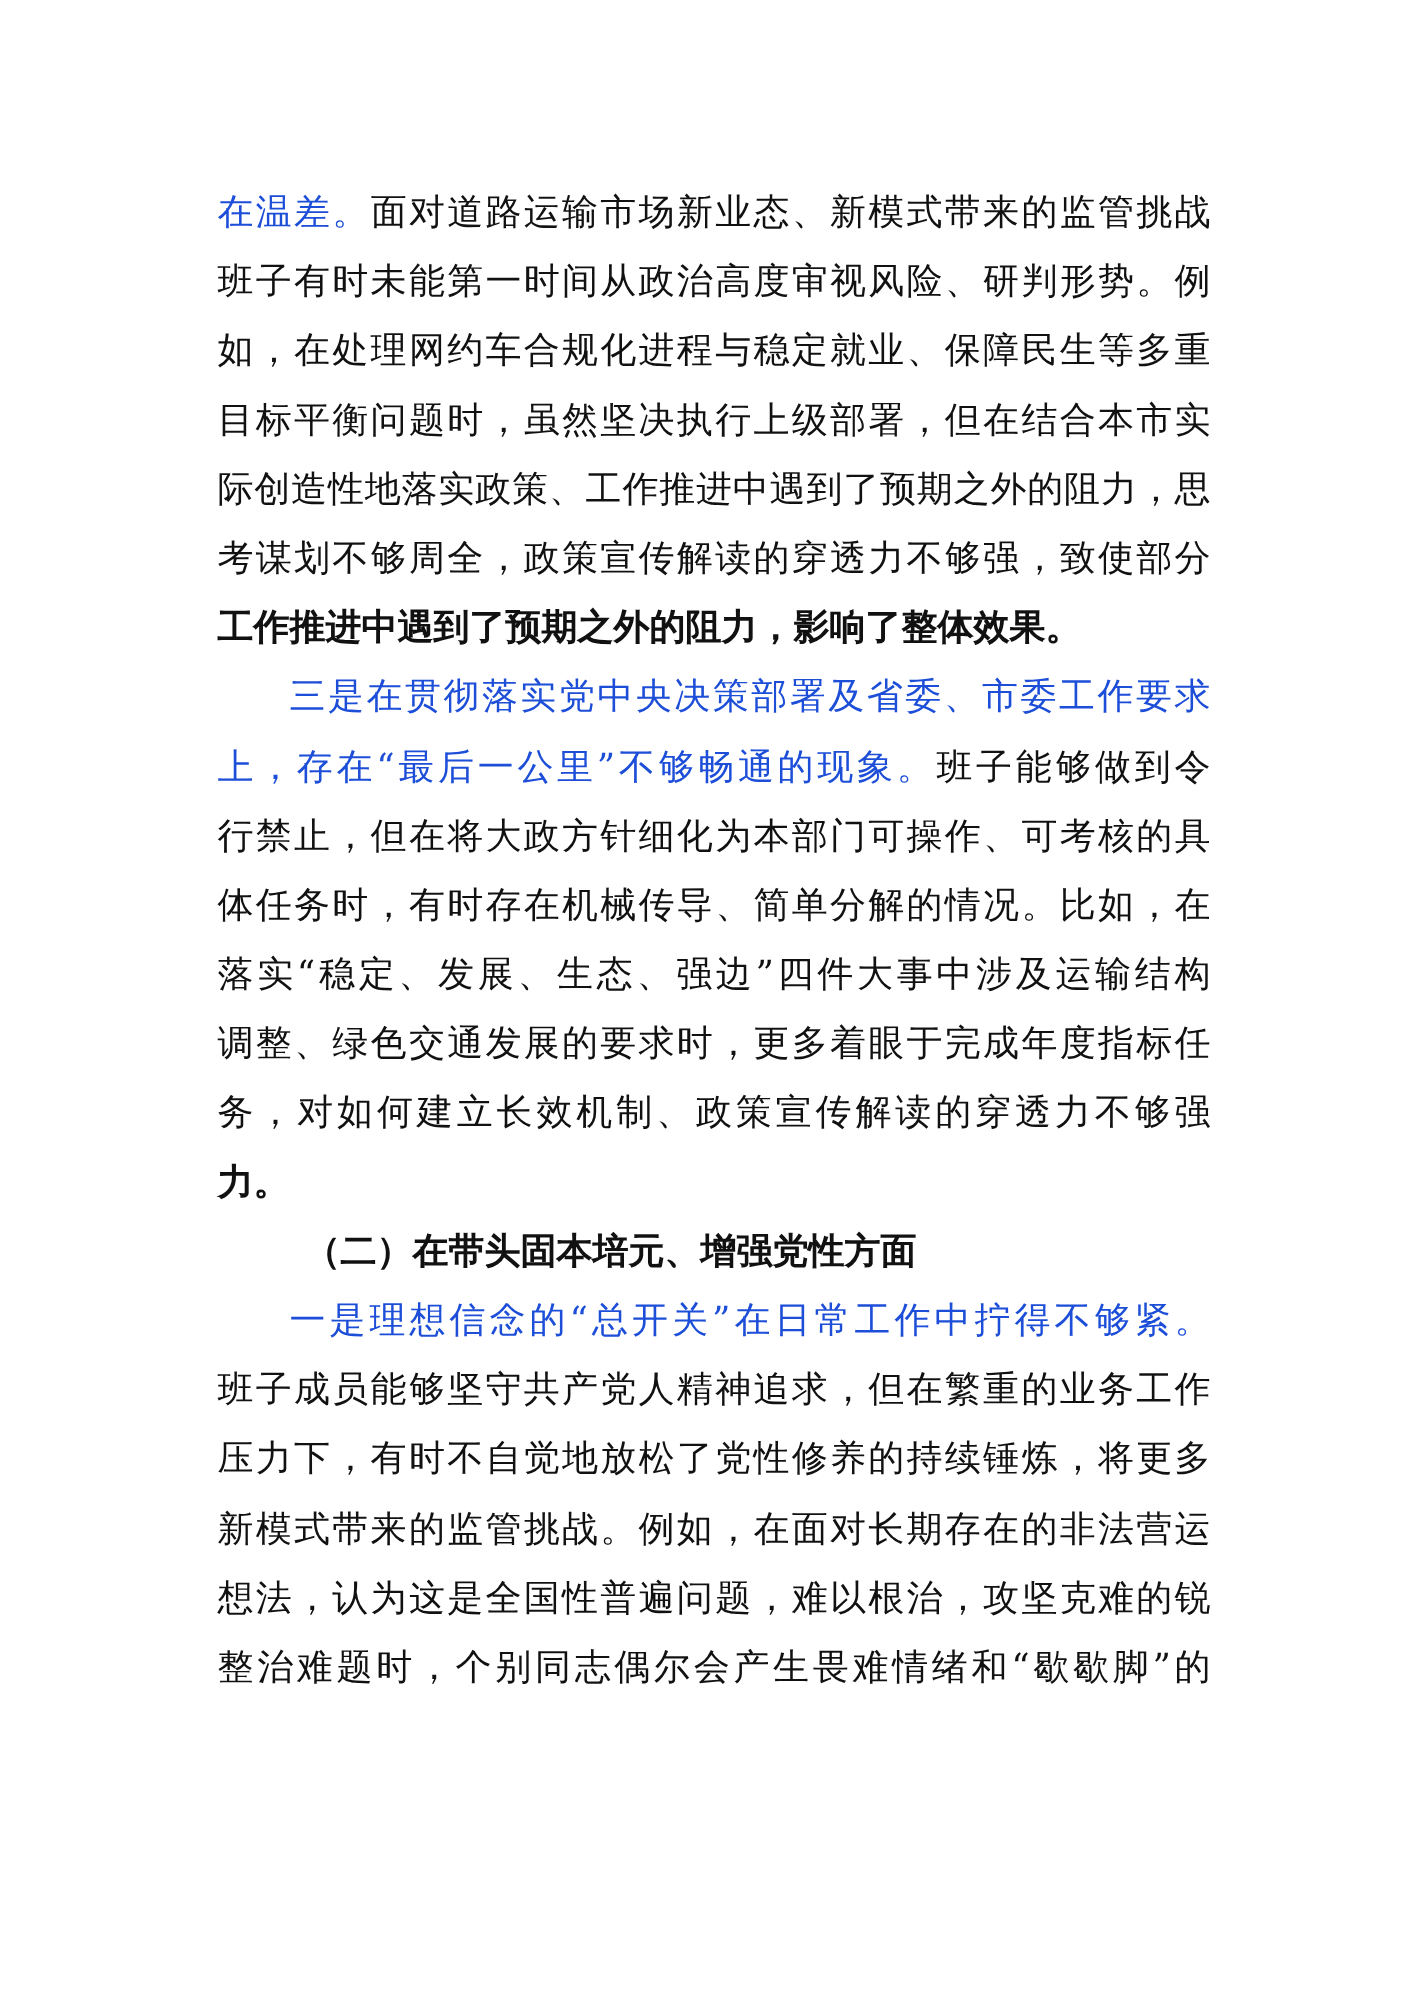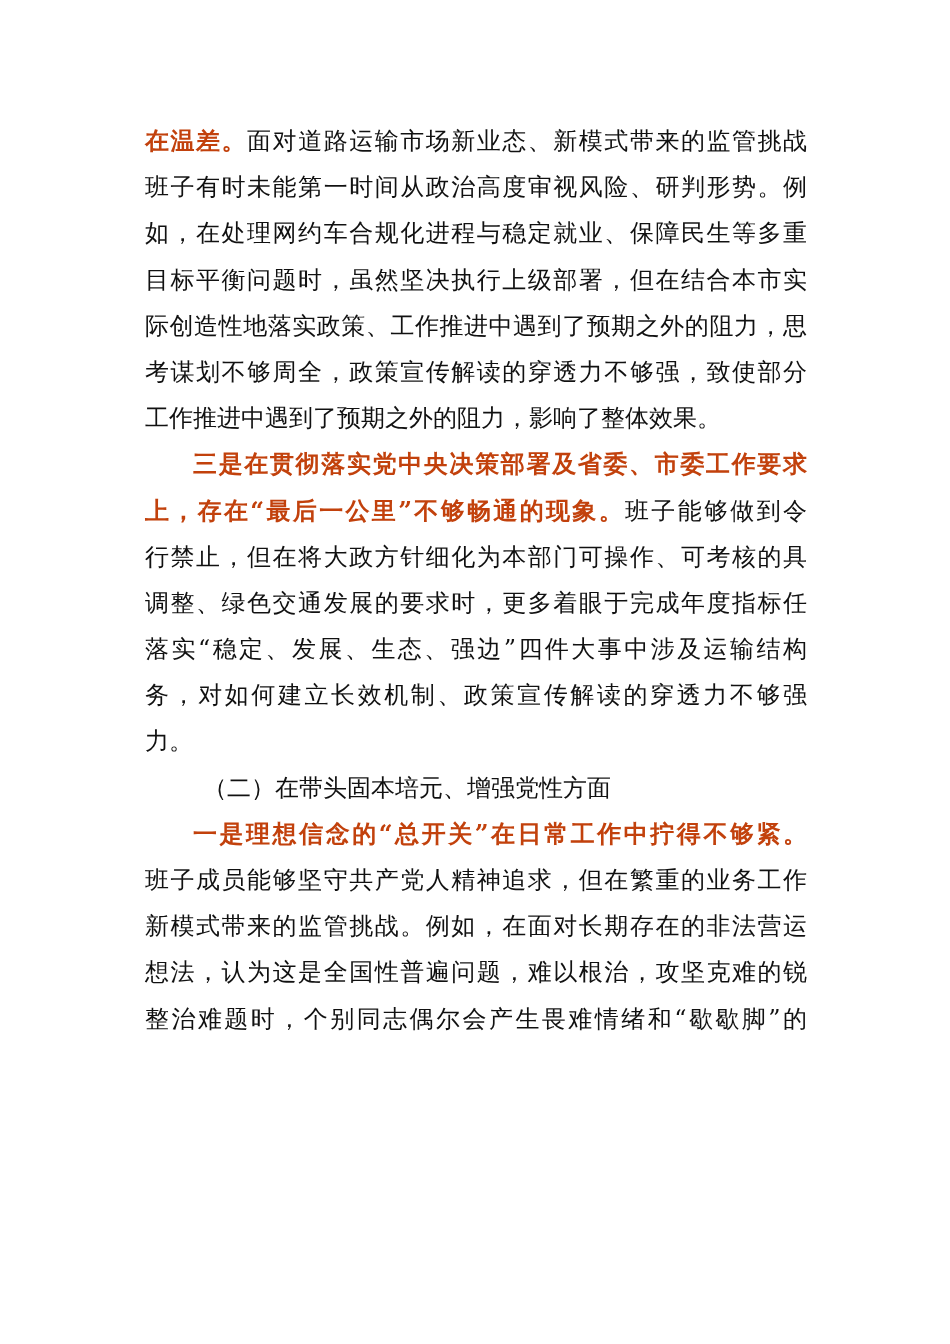--- a/index.html
+++ b/index.html
@@ -15,22 +15,22 @@
     color: #111111;
   }
   .line {
     display: block;
     height: 46.2px;
     white-space: nowrap;
     text-align: justify;
     text-align-last: justify;
     letter-spacing: 0;
   }
-  .line.last { text-align-last: left; }
-  .b { font-weight: bold; color: #c2410c; }
+  .line.last { text-align-last: left; font-weight: bold; }
+  .b { font-weight: normal; color: #1d4ed8; }
   .indent { padding-left: 48px; }
   .indent-h { padding-left: 58px; }
 </style>
 </head>
 <body>
 
 <div class="page">
 
   <div>
     <span class="line"><span class="b">在温差。</span><span>面对道路运输市场新业态、新模式带来的监管挑战</span></span>
@@ -39,30 +39,32 @@
     <span class="line">目标平衡问题时，虽然坚决执行上级部署，但在结合本市实</span>
     <span class="line">际创造性地落实政策、工作推进中遇到了预期之外的阻力，思</span>
     <span class="line">考谋划不够周全，政策宣传解读的穿透力不够强，致使部分</span>
     <span class="line last">工作推进中遇到了预期之外的阻力，影响了整体效果。</span>
   </div>
 
   <div>
     <span class="line indent"><span class="b">三是在贯彻落实党中央决策部署及省委、市委工作要求</span></span>
     <span class="line"><span class="b">上，存在“最后一公里”不够畅通的现象。</span><span>班子能够做到令</span></span>
     <span class="line">行禁止，但在将大政方针细化为本部门可操作、可考核的具</span>
+    <span class="line">体任务时，有时存在机械传导、简单分解的情况。比如，在</span>
+    <span class="line">落实“稳定、发展、生态、强边”四件大事中涉及运输结构</span>
     <span class="line">调整、绿色交通发展的要求时，更多着眼于完成年度指标任</span>
-    <span class="line">落实“稳定、发展、生态、强边”四件大事中涉及运输结构</span>
     <span class="line">务，对如何建立长效机制、政策宣传解读的穿透力不够强</span>
     <span class="line last">力。</span>
   </div>
 
   <div>
     <span class="line last indent-h">（二）在带头固本培元、增强党性方面</span>
   </div>
 
   <div>
     <span class="line indent"><span class="b">一是理想信念的“总开关”在日常工作中拧得不够紧。</span></span>
     <span class="line">班子成员能够坚守共产党人精神追求，但在繁重的业务工作</span>
+    <span class="line">压力下，有时不自觉地放松了党性修养的持续锤炼，将更多</span>
     <span class="line">新模式带来的监管挑战。例如，在面对长期存在的非法营运</span>
     <span class="line">想法，认为这是全国性普遍问题，难以根治，攻坚克难的锐</span>
     <span class="line">整治难题时，个别同志偶尔会产生畏难情绪和“歇歇脚”的</span>
   </div>
 </div>
 
 </body></html>

